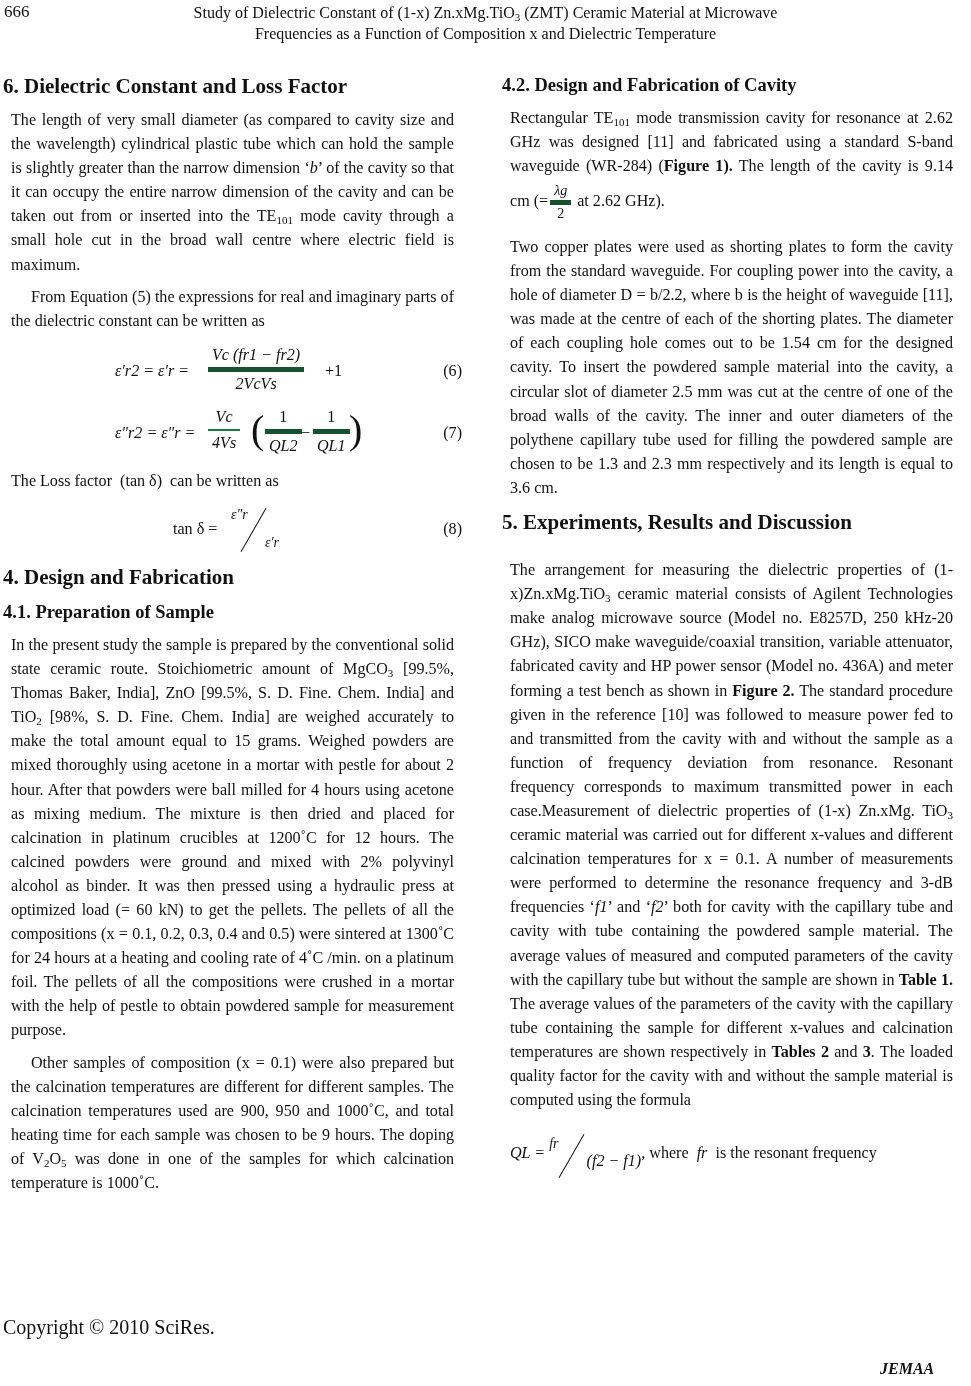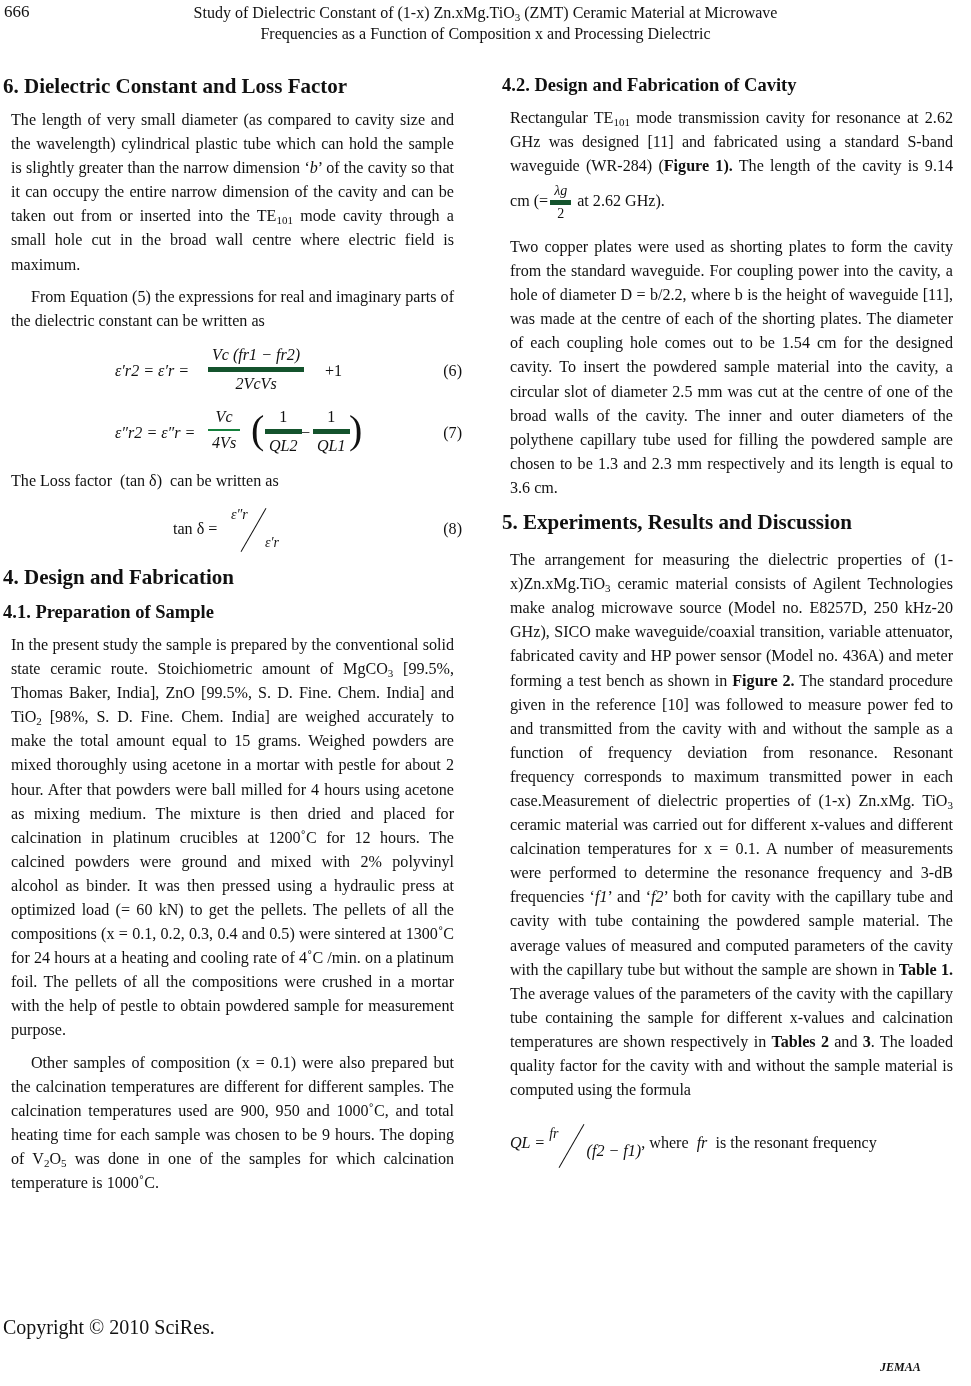--- a/index.html
+++ b/index.html
@@ -17,31 +17,31 @@
   .indent { text-indent:20px; }
   sub { font-size:11px; vertical-align:-3px; line-height:0; }
   .eq { position:relative; height:60px; font-style:italic; }
   .eq .num { position:absolute; right:0; font-style:normal; }
   .frac { display:inline-block; vertical-align:middle; text-align:center; font-style:italic; }
   .frac .n { display:block; border-bottom:5px solid #14532d; padding:0 4px; }
   .frac .d { display:block; padding:0 4px; }
   .it { font-style:italic; }
   .b { font-weight:bold; }
   .footer-left { left:3px; top:1316px; font-size:20px; }
-  .footer-right { left:880px; top:1360px; font-size:12px; font-weight:bold; font-style:italic; }
+  .footer-right { left:880px; top:1360px; font-size:16px; font-weight:bold; font-style:italic; }
   .slash { display:inline-block; width:28px; height:44px; vertical-align:middle; position:relative; }
   .slash::after { content:""; position:absolute; left:12px; top:-2px; width:1px; height:50px; background:#111; transform:rotate(30deg); }
 </style>
 </head>
 <body>
 
 <div class="abs hdr-num">666</div>
 <div class="abs hdr-title">
   <div><span>Study of Dielectric Constant of (1-x) Zn.xMg.TiO</span><sub>3</sub><span> (ZMT) Ceramic Material at Microwave</span></div>
-  <div>Frequencies as a Function of Composition x and Processing Dielectric</div>
+  <div>Frequencies as a Function of Composition x and Dielectric Temperature</div>
 </div>
 
 <div class="col left" style="top:72px;">
   <h1 class="h1" style="margin-bottom:6px;">6. Dielectric Constant and Loss Factor</h1>
   <p><span>The length of very small diameter (as compared to cavity size and the wavelength) cylindrical plastic tube which can hold the sample is slightly greater than the narrow dimension ‘</span><span class="it">b</span><span>’ of the cavity so that it can occupy the entire narrow dimension of the cavity and can be taken out from or inserted into the TE</span><sub>101</sub><span> mode cavity through a small hole cut in the broad wall centre where electric field is maximum.</span></p>
   <p class="indent">From Equation (5) the expressions for real and imaginary parts of the dielectric constant can be written as</p>
 
   <div class="eq" style="margin-top:6px; height:60px;">
     <span style="position:absolute; left:112px; top:18px;">ε′r2 = ε′r =</span>
     <span class="frac" style="position:absolute; left:205px; top:2px;">
@@ -85,19 +85,19 @@
   <h1 class="h1" style="margin-top:4px; margin-bottom:8px;">4. Design and Fabrication</h1>
   <h2 class="h2" style="margin-bottom:6px;">4.1. Preparation of Sample</h2>
   <p><span>In the present study the sample is prepared by the conventional solid state ceramic route. Stoichiometric amount of MgCO</span><sub>3</sub><span> [99.5%, Thomas Baker, India], ZnO [99.5%, S. D. Fine. Chem. India] and TiO</span><sub>2</sub><span> [98%, S. D. Fine. Chem. India] are weighed accurately to make the total amount equal to 15 grams. Weighed powders are mixed thoroughly using acetone in a mortar with pestle for about 2 hour. After that powders were ball milled for 4 hours using acetone as mixing medium. The mixture is then dried and placed for calcination in platinum crucibles at 1200˚C for 12 hours. The calcined powders were ground and mixed with 2% polyvinyl alcohol as binder. It was then pressed using a hydraulic press at optimized load (= 60 kN) to get the pellets. The pellets of all the compositions (x = 0.1, 0.2, 0.3, 0.4 and 0.5) were sintered at 1300˚C for 24 hours at a heating and cooling rate of 4˚C /min. on a platinum foil. The pellets of all the compositions were crushed in a mortar with the help of pestle to obtain powdered sample for measurement purpose.</span></p>
   <p class="indent"><span>Other samples of composition (x = 0.1) were also prepared but the calcination temperatures are different for different samples. The calcination temperatures used are 900, 950 and 1000˚C, and total heating time for each sample was chosen to be 9 hours. The doping of V</span><sub>2</sub><span>O</span><sub>5</sub><span> was done in one of the samples for which calcination temperature is 1000˚C.</span></p>
 </div>
 
 <div class="col right" style="top:72px;">
   <h2 class="h2" style="margin-bottom:8px;">4.2. Design and Fabrication of Cavity</h2>
   <p style="line-height:24px;"><span>Rectangular TE</span><sub>101</sub><span> mode transmission cavity for resonance at 2.62 GHz was designed [11] and fabricated using a standard S-band waveguide (WR-284) (</span><span class="b">Figure 1).</span><span> The length of the cavity is 9.14 cm (=</span><span class="frac" style="font-size:14px; line-height:18px; margin:4px 2px;"><span class="n">λg</span><span class="d" style="font-style:normal;">2</span></span><span> at 2.62 GHz).</span></p>
   <p style="margin-top:4px;">Two copper plates were used as shorting plates to form the cavity from the standard waveguide. For coupling power into the cavity, a hole of diameter D = b/2.2, where b is the height of waveguide [11], was made at the centre of each of the shorting plates. The diameter of each coupling hole comes out to be 1.54 cm for the designed cavity. To insert the powdered sample material into the cavity, a circular slot of diameter 2.5 mm was cut at the centre of one of the broad walls of the cavity. The inner and outer diameters of the polythene capillary tube used for filling the powdered sample are chosen to be 1.3 and 2.3 mm respectively and its length is equal to 3.6 cm.</p>
-  <h1 class="h1" style="margin-top:6px; margin-bottom:12px;">5. Experiments, Results and Discussion</h1>
+  <h1 class="h1" style="margin-top:6px; margin-bottom:22px;">5. Experiments, Results and Discussion</h1>
   <p><span>The arrangement for measuring the dielectric properties of (1-x)Zn.xMg.TiO</span><sub>3</sub><span> ceramic material consists of Agilent Technologies make analog microwave source (Model no. E8257D, 250 kHz-20 GHz), SICO make waveguide/coaxial transition, variable attenuator, fabricated cavity and HP power sensor (Model no. 436A) and meter forming a test bench as shown in </span><span class="b">Figure 2.</span><span> The standard procedure given in the reference [10] was followed to measure power fed to and transmitted from the cavity with and without the sample as a function of frequency deviation from resonance. Resonant frequency corresponds to maximum transmitted power in each case.Measurement of dielectric properties of (1-x) Zn.xMg. TiO</span><sub>3</sub><span> ceramic material was carried out for different x-values and different calcination temperatures for x = 0.1. A number of measurements were performed to determine the resonance frequency and 3-dB frequencies ‘</span><span class="it">f1</span><span>’ and ‘</span><span class="it">f2</span><span>’ both for cavity with the capillary tube and cavity with tube containing the powdered sample material. The average values of measured and computed parameters of the cavity with the capillary tube but without the sample are shown in </span><span class="b">Table 1.</span><span> The average values of the parameters of the cavity with the capillary tube containing the sample for different x-values and calcination temperatures are shown respectively in </span><span class="b">Tables 2</span><span> and </span><span class="b">3</span><span>. The loaded quality factor for the cavity with and without the sample material is computed using the formula</span></p>
   <p style="line-height:48px;"><span class="it">QL =</span> <span class="it" style="font-size:14px; vertical-align:10px;">fr</span><span class="slash"></span><span class="it" style="vertical-align:-8px;">(f2 − f1)</span><span>, where</span>&nbsp;&nbsp;<span class="it">fr</span>&nbsp;&nbsp;<span>is the resonant frequency</span></p>
 </div>
 
 <div class="abs footer-left">Copyright © 2010 SciRes.</div>
 <div class="abs footer-right">JEMAA</div>
 
 </body></html>

